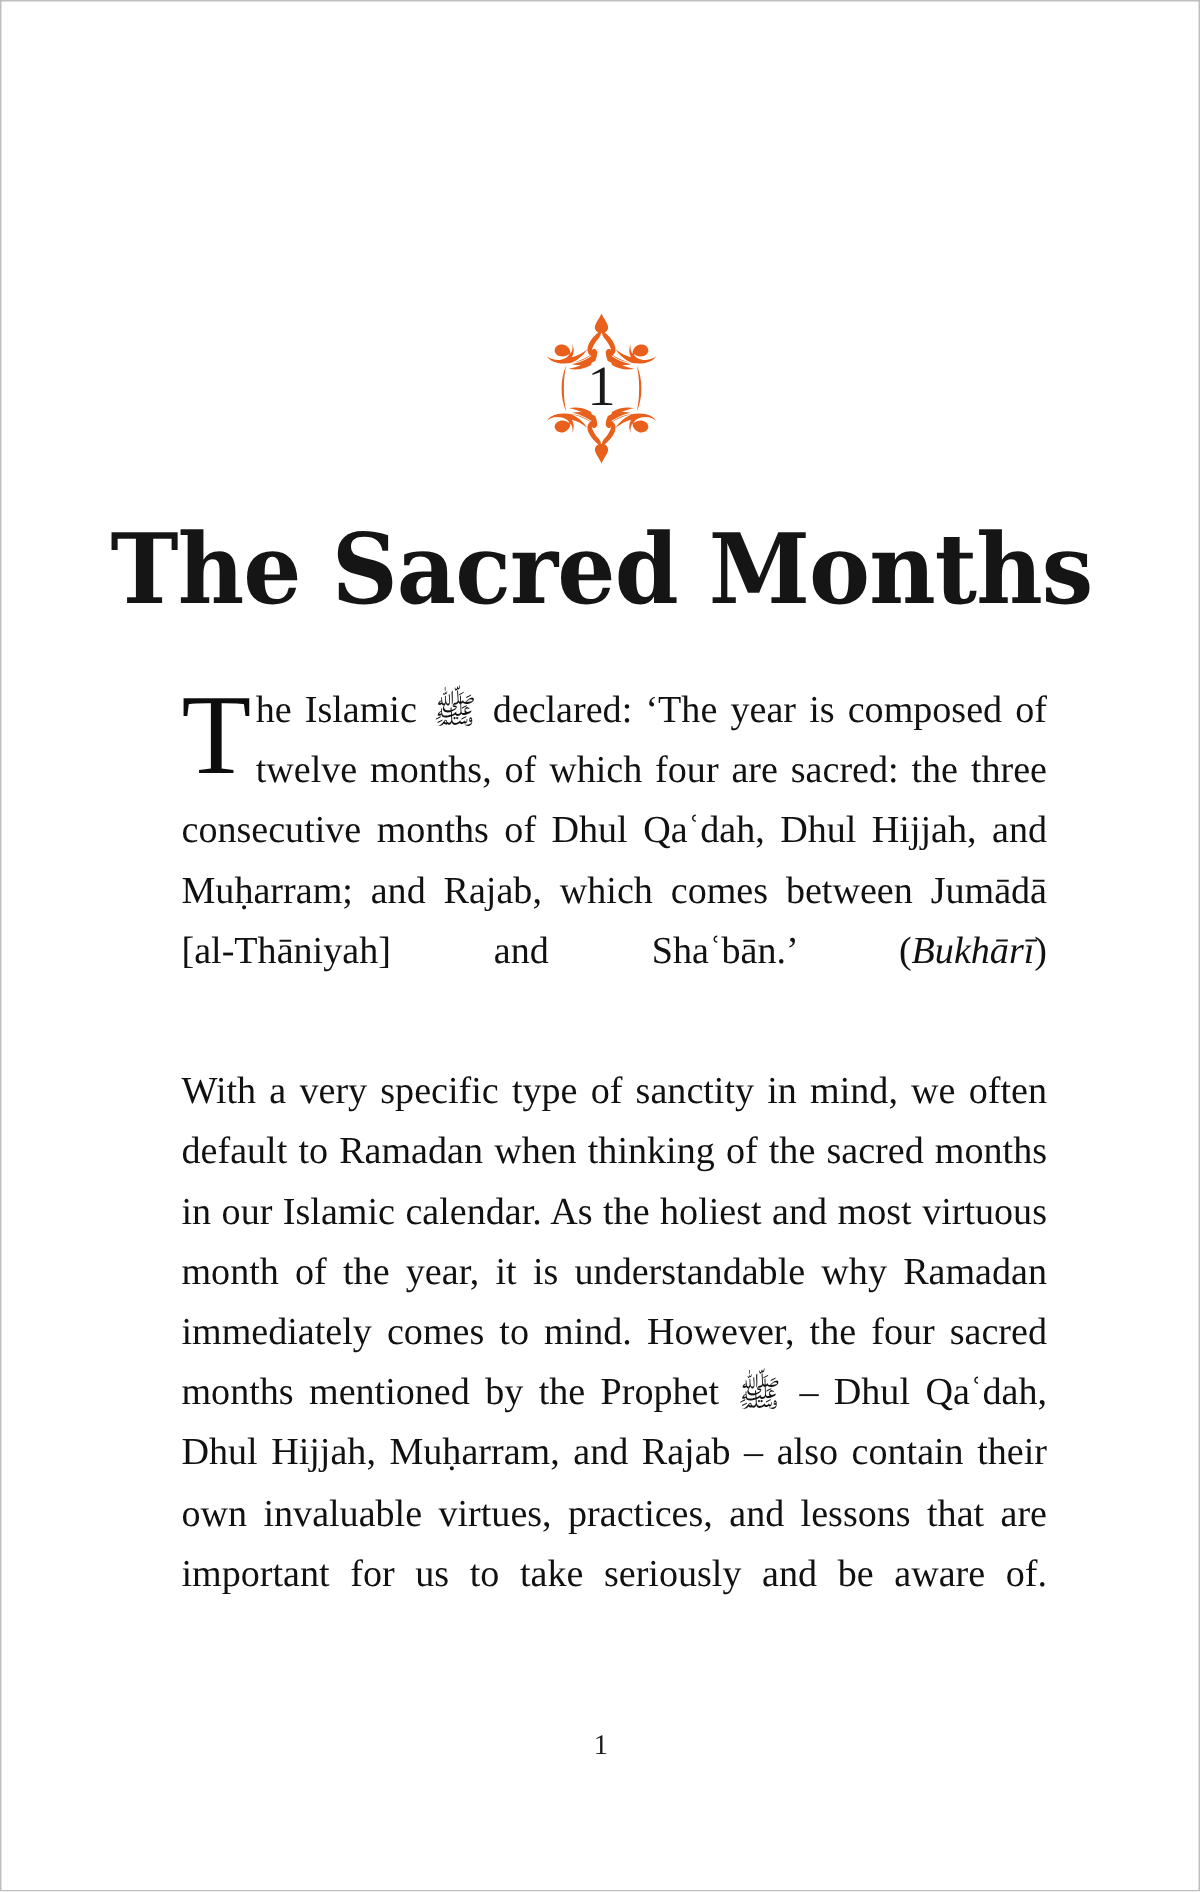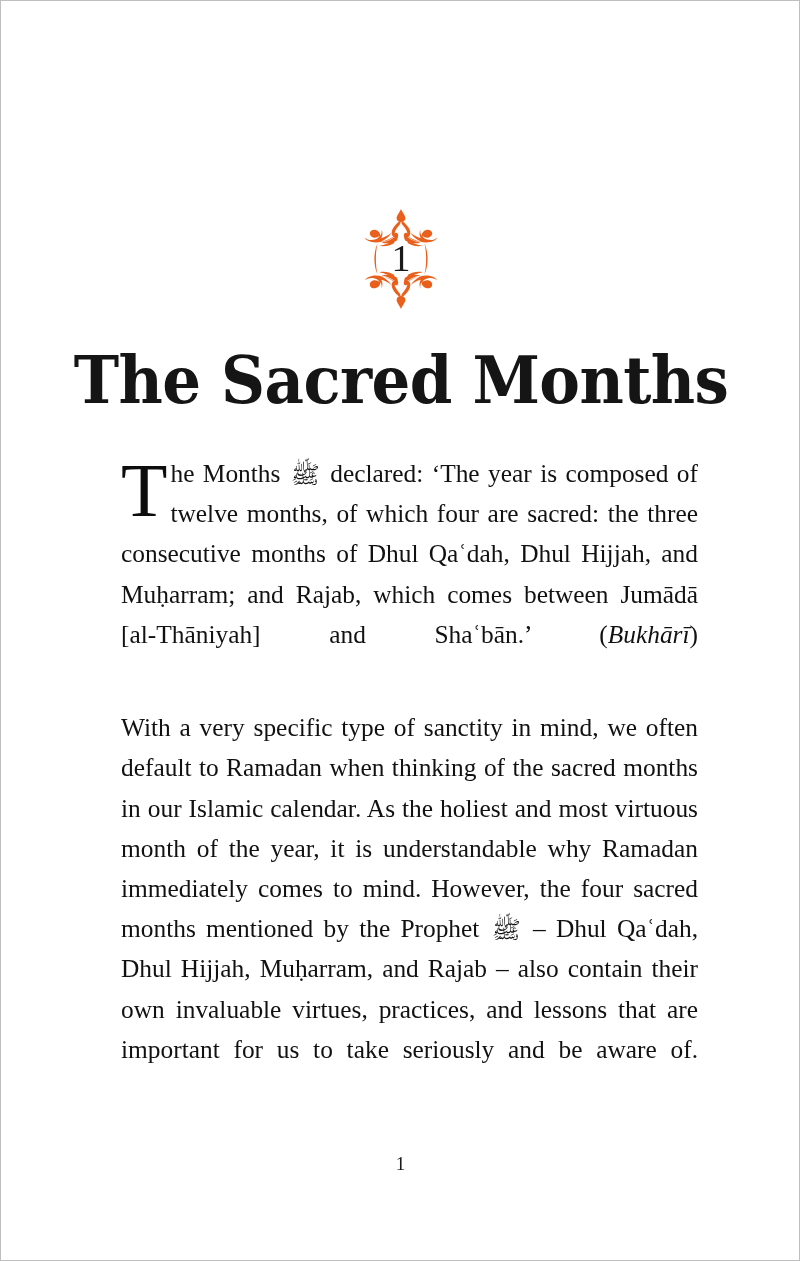--- a/index.html
+++ b/index.html
@@ -195,21 +195,21 @@
       </svg>
       <div class="ornament-number">1</div>
     </div>
   </div>
 
   <h1 class="chapter-title">The Sacred Months</h1>
 
   <div class="textblock">
 
     <p class="para">
-      <span class="dropcap">T</span><span>he Months </span><span class="salawat">ﷺ</span><span> declared: ‘The year is composed of twelve months, of which four are sacred: the three consecutive months of Dhul Qaʿdah, Dhul Hijjah, and Muḥarram; and Rajab, which comes between Jumādā [al-Thāniyah] and Shaʿbān.’ (</span><span class="src">Bukhārī</span><span>)</span>
+      <span class="dropcap">T</span><span>he Islamic </span><span class="salawat">ﷺ</span><span> declared: ‘The year is composed of twelve months, of which four are sacred: the three consecutive months of Dhul Qaʿdah, Dhul Hijjah, and Muḥarram; and Rajab, which comes between Jumādā [al-Thāniyah] and Shaʿbān.’ (</span><span class="src">Bukhārī</span><span>)</span>
     </p>
 
     <p class="para">
       <span>With a very specific type of sanctity in mind, we often default to Ramadan when thinking of the sacred months in our Islamic calendar. As the holiest and most virtuous month of the year, it is understandable why Ramadan immediately comes to mind. However, the four sacred months mentioned by the Prophet </span><span class="salawat">ﷺ</span><span> – Dhul Qaʿdah, Dhul Hijjah, Muḥarram, and Rajab – also contain their own invaluable virtues, practices, and lessons that are important for us to take seriously and be aware of.</span>
     </p>
 
   </div>
 
   <div class="folio">1</div>
 

